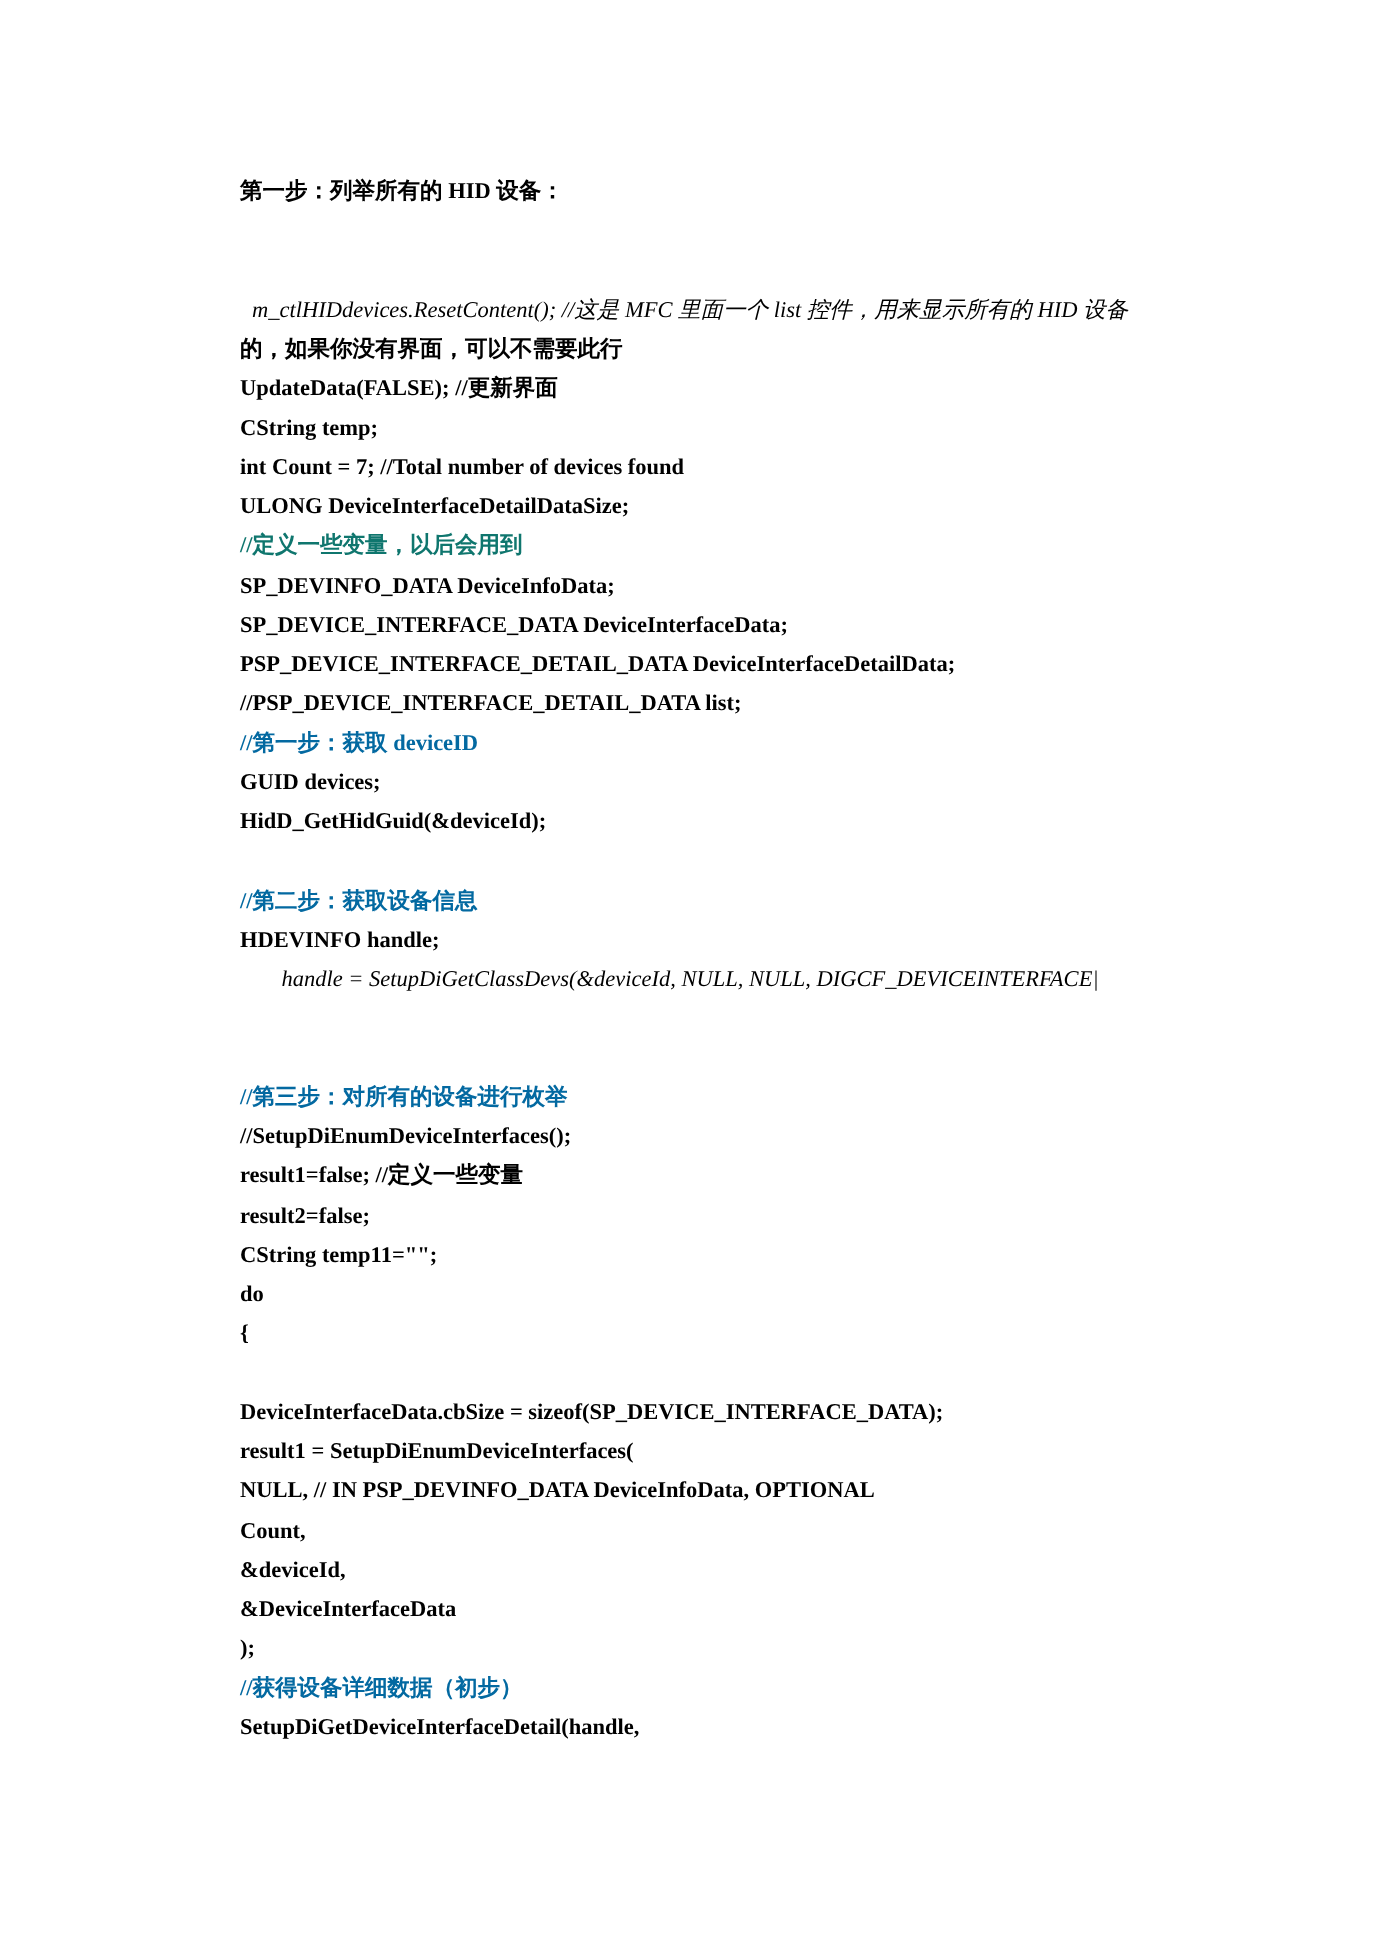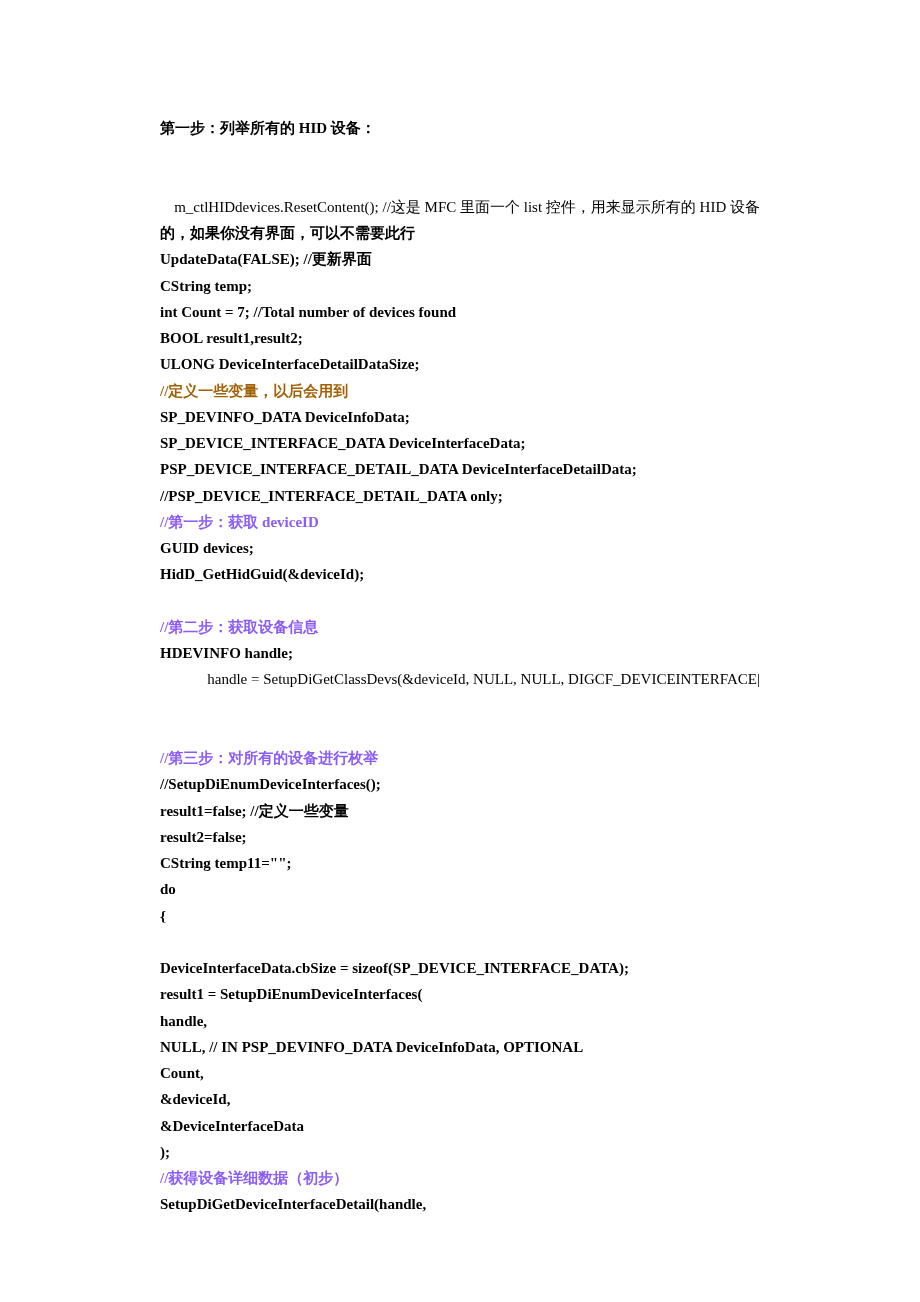--- a/index.html
+++ b/index.html
@@ -18,52 +18,52 @@
     color: #000000;
   }
   .line {
     white-space: pre-wrap;
     word-break: break-word;
     font-weight: bold;
   }
   .blank {
     height: 1.75em;
   }
-  .red { color: #a16207; }
-  .green { color: #8b5cf6; }
+  .red { color: #0f766e; }
+  .green { color: #0369a1; }
   .justify-spread {
     display: flex;
-    justify-content: flex-end;
+    justify-content: center;
+    font-style: italic;
   }
   .justify-spread > span {
     white-space: nowrap;
   }
 </style>
 </head>
 <body>
 
 <div class="page" id="doc-root">
     <div class="line ">第一步：列举所有的 HID 设备：</div>
     <div class="blank"></div>
     <div class="blank"></div>
     <div class="justify-spread ">
       <span>m_ctlHIDdevices.ResetContent(); //这是 MFC 里面一个 list 控件，用来显示所有的 HID 设备</span>
       <span></span>
     </div>
     <div class="line ">的，如果你没有界面，可以不需要此行</div>
     <div class="line ">UpdateData(FALSE); //更新界面</div>
     <div class="line ">CString temp;</div>
     <div class="line ">int Count = 7; //Total number of devices found</div>
-    <div class="line ">BOOL result1,result2;</div>
     <div class="line ">ULONG DeviceInterfaceDetailDataSize;</div>
     <div class="line red">//定义一些变量，以后会用到</div>
     <div class="line ">SP_DEVINFO_DATA DeviceInfoData;</div>
     <div class="line ">SP_DEVICE_INTERFACE_DATA DeviceInterfaceData;</div>
     <div class="line ">PSP_DEVICE_INTERFACE_DETAIL_DATA DeviceInterfaceDetailData;</div>
-    <div class="line ">//PSP_DEVICE_INTERFACE_DETAIL_DATA only;</div>
+    <div class="line ">//PSP_DEVICE_INTERFACE_DETAIL_DATA list;</div>
     <div class="line green">//第一步：获取 deviceID</div>
     <div class="line ">GUID devices;</div>
     <div class="line ">HidD_GetHidGuid(&amp;deviceId);</div>
     <div class="blank"></div>
     <div class="line green">//第二步：获取设备信息</div>
     <div class="line ">HDEVINFO handle;</div>
     <div class="justify-spread ">
       <span>handle  =  SetupDiGetClassDevs(&amp;deviceId,  NULL,  NULL,  DIGCF_DEVICEINTERFACE</span>
       <span>|</span>
     </div>
@@ -72,21 +72,20 @@
     <div class="line green">//第三步：对所有的设备进行枚举</div>
     <div class="line ">//SetupDiEnumDeviceInterfaces();</div>
     <div class="line ">result1=false; //定义一些变量</div>
     <div class="line ">result2=false;</div>
     <div class="line ">CString temp11="";</div>
     <div class="line ">do</div>
     <div class="line ">{</div>
     <div class="blank"></div>
     <div class="line ">DeviceInterfaceData.cbSize = sizeof(SP_DEVICE_INTERFACE_DATA);</div>
     <div class="line ">result1 = SetupDiEnumDeviceInterfaces(</div>
-    <div class="line ">handle,</div>
     <div class="line ">NULL, // IN PSP_DEVINFO_DATA DeviceInfoData, OPTIONAL</div>
     <div class="line ">Count,</div>
     <div class="line ">&amp;deviceId,</div>
     <div class="line ">&amp;DeviceInterfaceData</div>
     <div class="line ">);</div>
     <div class="line green">//获得设备详细数据（初步）</div>
     <div class="line ">SetupDiGetDeviceInterfaceDetail(handle,</div>
   </div>
 
 </body></html>

